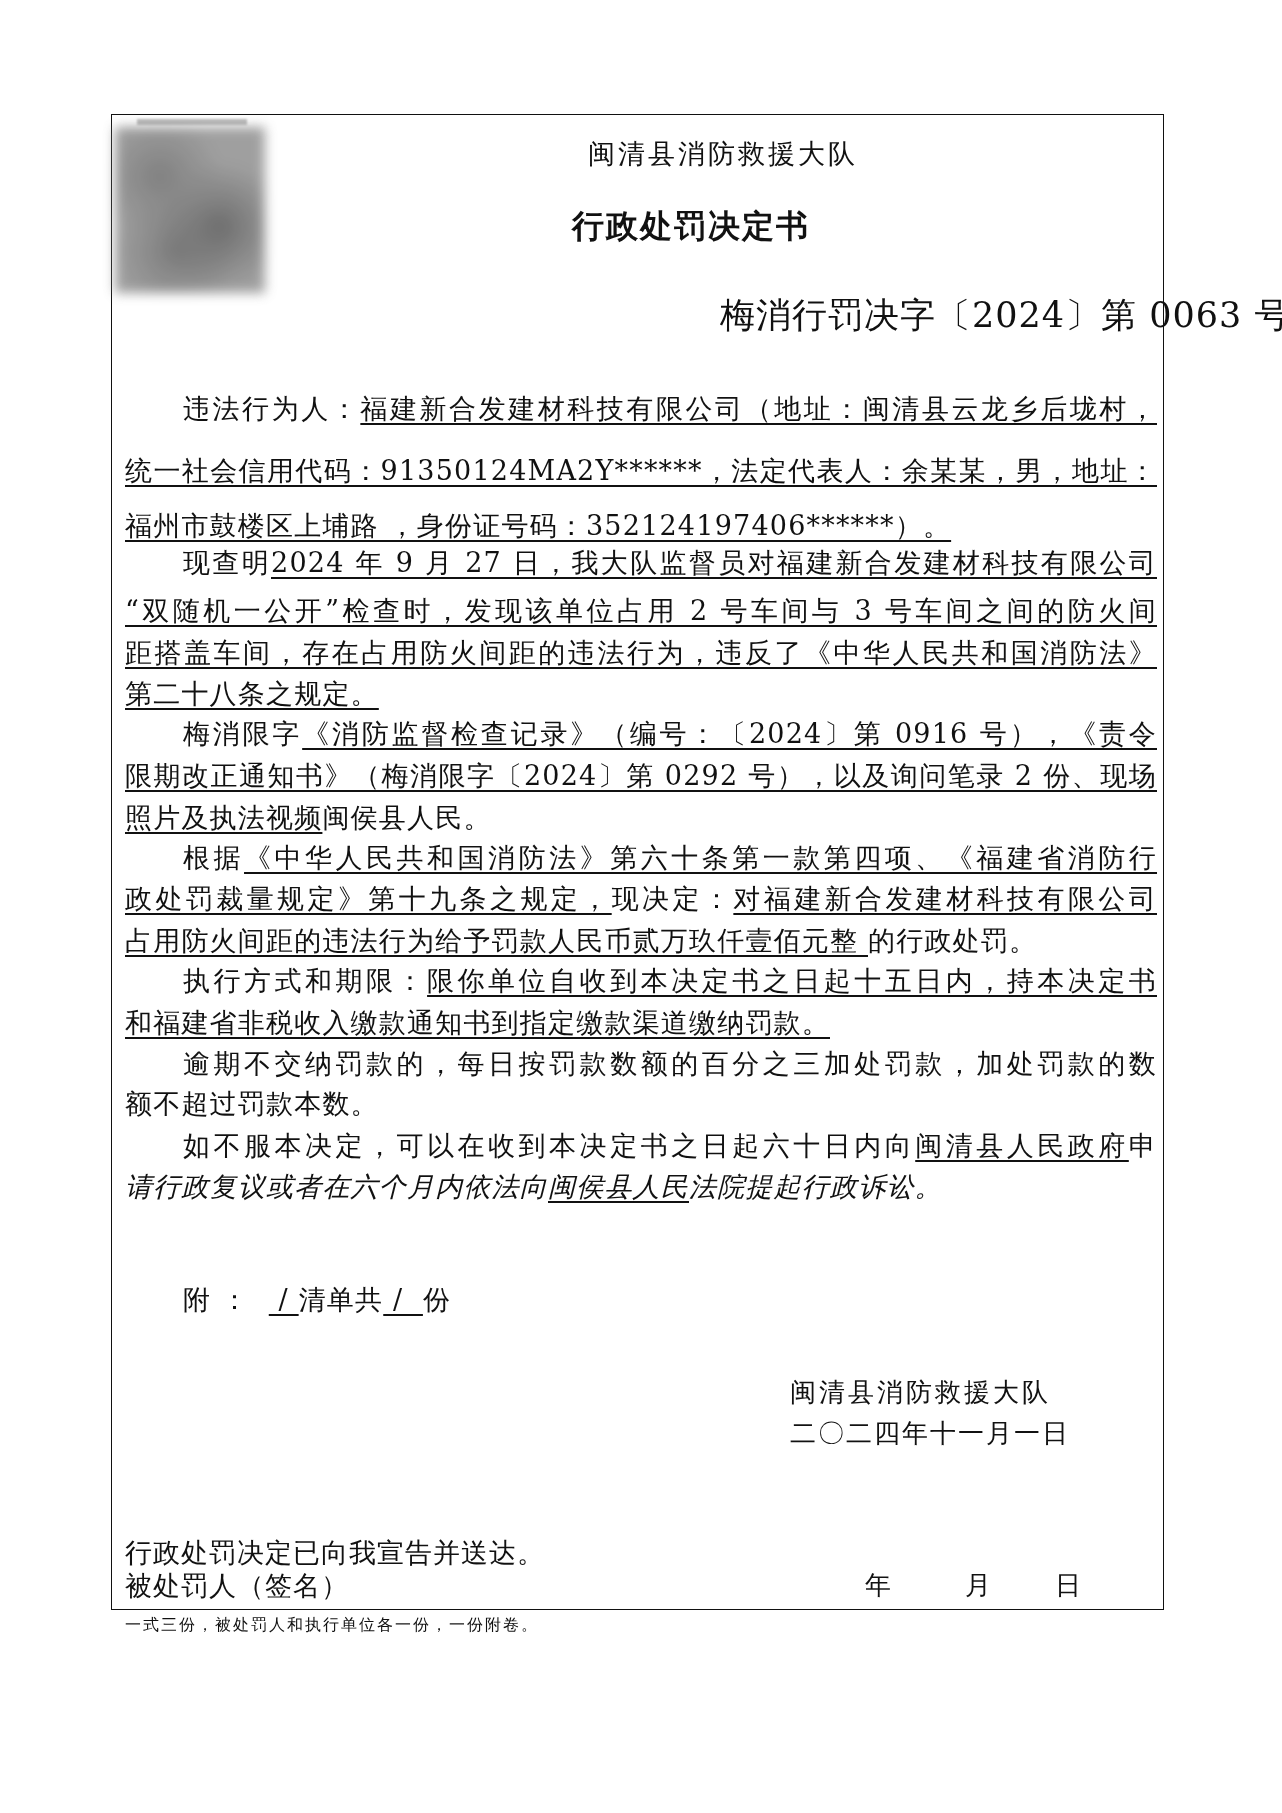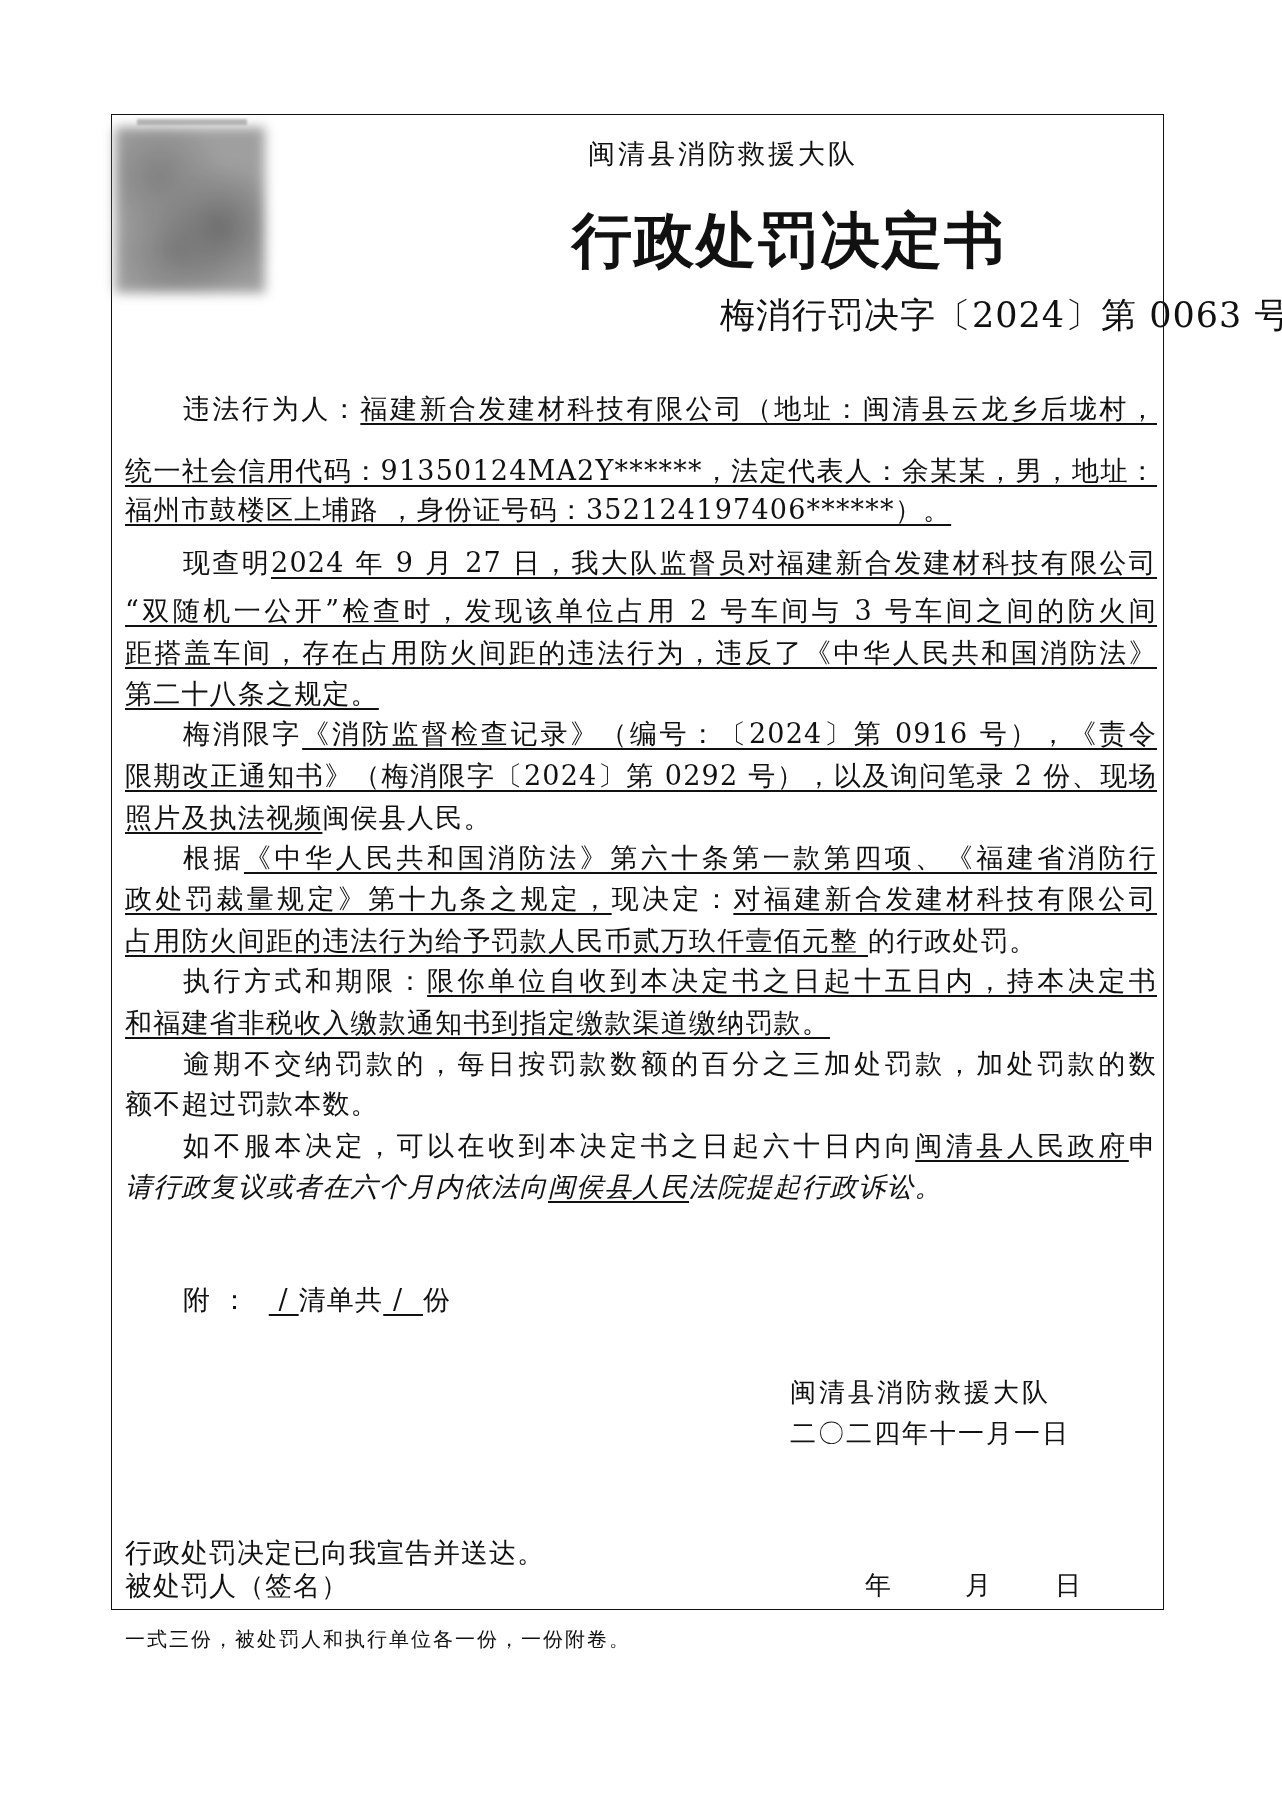--- a/index.html
+++ b/index.html
@@ -11,47 +11,47 @@
         background:
           radial-gradient(circle at 30% 30%, #6b6b6b 0, transparent 40%),
           radial-gradient(circle at 70% 60%, #555 0, transparent 45%),
           radial-gradient(circle at 40% 75%, #666 0, transparent 40%),
           #8f8f8f;
         filter:blur(6px); opacity:0.85; }
   .qr-caption { position:absolute; left:137px; top:119px; width:110px; height:6px;
         background:#bdbdbd; filter:blur(1px); }
   .t { position:absolute; white-space:nowrap; line-height:1; }
   .org { left:588px; top:140px; font-size:27px; letter-spacing:3px; }
-  .title { left:572px; top:210px; font-size:60px; font-weight:bold; letter-spacing:2px;
+  .title { left:572px; top:210px; font-size:32px; font-weight:bold; letter-spacing:2px;
            font-family:"DejaVu Sans","Liberation Sans",sans-serif; }
   .docno { left:720px; top:298px; font-size:35px; letter-spacing:1px; }
   .line { position:absolute; left:125px; width:1032px; font-size:27px; line-height:1;
           white-space:nowrap; letter-spacing:1.2px; }
   .line.j { text-align:justify; text-align-last:justify; }
   .ind { padding-left:58px; box-sizing:border-box; }
   .u { text-decoration:underline; text-decoration-thickness:1.5px; text-underline-offset:5px; }
   .sig { position:absolute; left:790px; font-size:26px; letter-spacing:3px; white-space:nowrap; line-height:1; }
   .ymd { position:absolute; top:1572px; font-size:26px; line-height:1; }
-  .footer { position:absolute; left:125px; top:1617px; font-size:20px; letter-spacing:2px; line-height:1; white-space:nowrap;margin-top:12px; }
+  .footer { position:absolute; left:125px; top:1617px; font-size:16px; letter-spacing:2px; line-height:1; white-space:nowrap; }
 </style>
 </head>
 <body>
 
 <div class="frame"></div>
 
 <div class="qr-caption"></div>
 <div class="qr"></div>
 
 <div class="t org">闽清县消防救援大队</div>
 <div class="t title">行政处罚决定书</div>
 <div class="t docno">梅消行罚决字〔2024〕第 0063 号</div>
 
 <div class="line j ind" style="top:395px;"><span>违法行为人：</span><span class="u">福建新合发建材科技有限公司（地址：闽清县云龙乡后垅村，</span></div>
 <div class="line j u" style="top:457px;">统一社会信用代码：91350124MA2Y******，法定代表人：余某某，男，地址：</div>
-<div class="line" style="top:496px; width:auto;text-align:center;"><span class="u">福州市鼓楼区上埔路 ，身份证号码：352124197406******）。</span></div>
+<div class="line" style="top:512px; width:auto;text-align:center;"><span class="u">福州市鼓楼区上埔路 ，身份证号码：352124197406******）。</span></div>
 
 <div class="line j ind" style="top:549px;"><span>现查明</span><span class="u">2024 年 9 月 27 日，我大队监督员对福建新合发建材科技有限公司</span></div>
 <div class="line j u" style="top:597px;">“双随机一公开”检查时，发现该单位占用 2 号车间与 3 号车间之间的防火间</div>
 <div class="line j u" style="top:639px;">距搭盖车间，存在占用防火间距的违法行为，违反了《中华人民共和国消防法》</div>
 <div class="line" style="top:680px; width:auto;"><span class="u">第二十八条之规定。</span></div>
 
 <div class="line j ind" style="top:720px;"><span>梅消限字</span><span class="u">《消防监督检查记录》（编号：〔2024〕第 0916 号），《责令</span></div>
 <div class="line j u" style="top:762px;">限期改正通知书》（梅消限字〔2024〕第 0292 号），以及询问笔录 2 份、现场</div>
 <div class="line" style="top:804px; width:auto;"><span class="u">照片及执法视频</span><span>闽侯县人民。</span></div>
 

